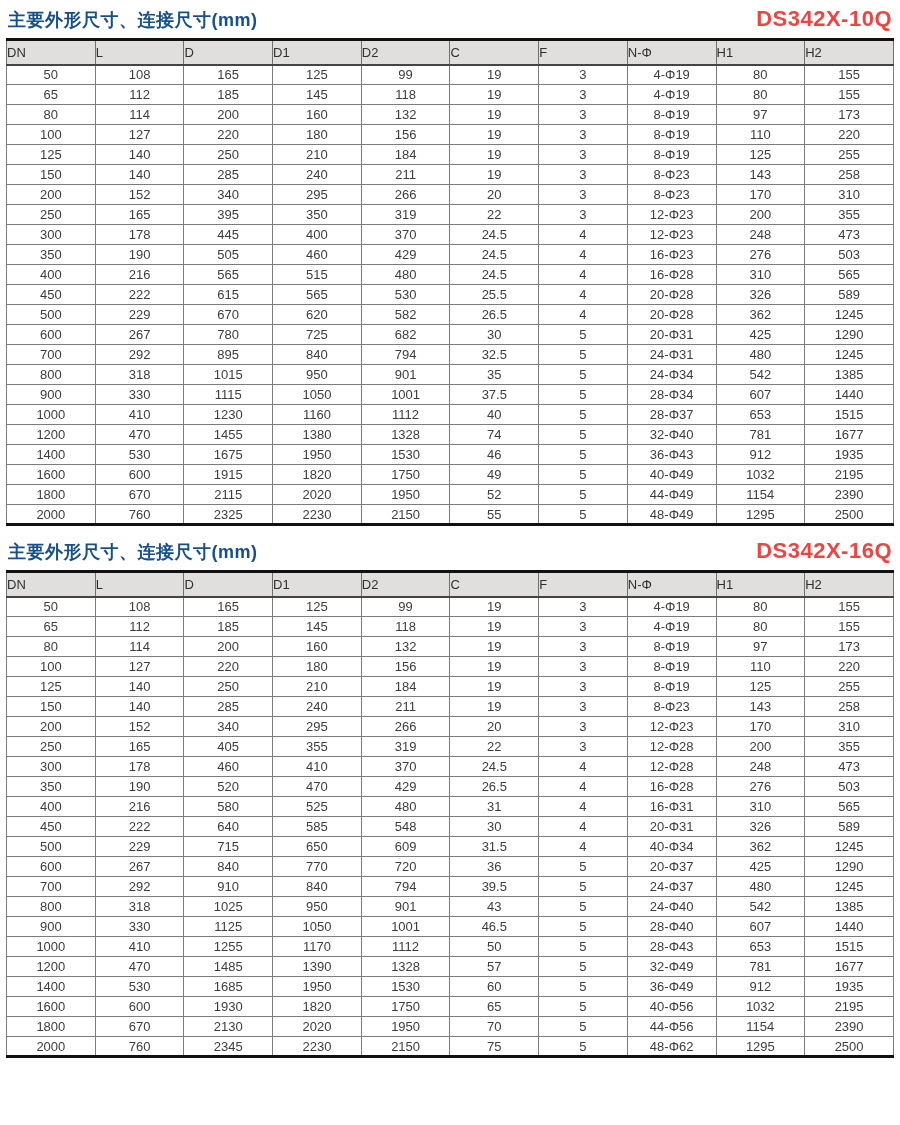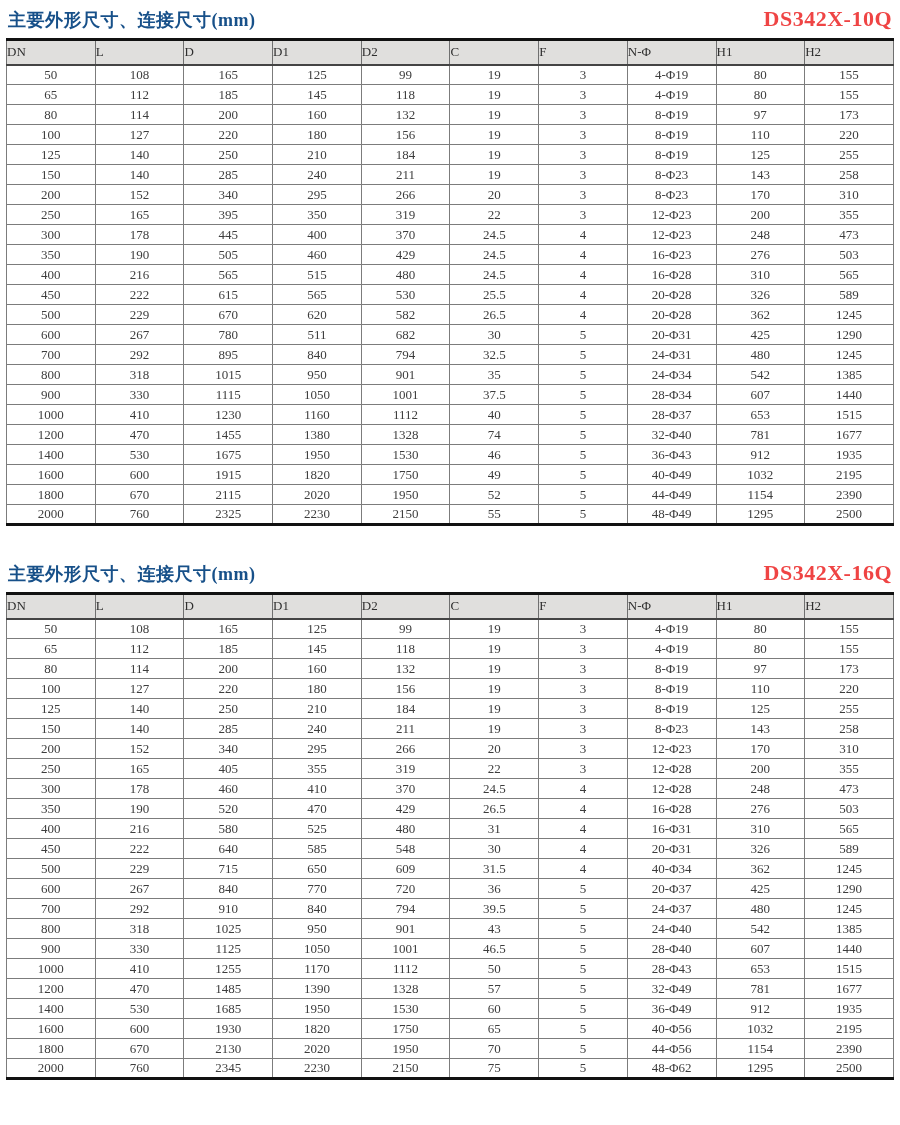--- a/index.html
+++ b/index.html
@@ -7,21 +7,21 @@
     width: 900px;
     background: #ffffff;
     font-family: "Liberation Sans", "DejaVu Sans", sans-serif;
   }
   .page {
     width: 900px;
     height: 1125px;
     padding: 4px 6px 6px 6px;
     background: #ffffff;
   }
-  .section { margin-bottom: 32px; font-family: Liberation Serif, serif; }
+  .section { margin-bottom: 10px; }
   .section-header {
     display: flex;
     justify-content: space-between;
     align-items: baseline;
     padding: 2px 2px 6px 2px;
   }
   .section-title {
     font-size: 18px;
     font-weight: bold;
     color: #175089;
@@ -239,21 +239,21 @@
             <td>26.5</td>
             <td>4</td>
             <td>20-Φ28</td>
             <td>362</td>
             <td>1245</td>
           </tr>
           <tr>
             <td>600</td>
             <td>267</td>
             <td>780</td>
-            <td>511</td>
+            <td>725</td>
             <td>682</td>
             <td>30</td>
             <td>5</td>
             <td>20-Φ31</td>
             <td>425</td>
             <td>1290</td>
           </tr>
           <tr>
             <td>700</td>
             <td>292</td>

